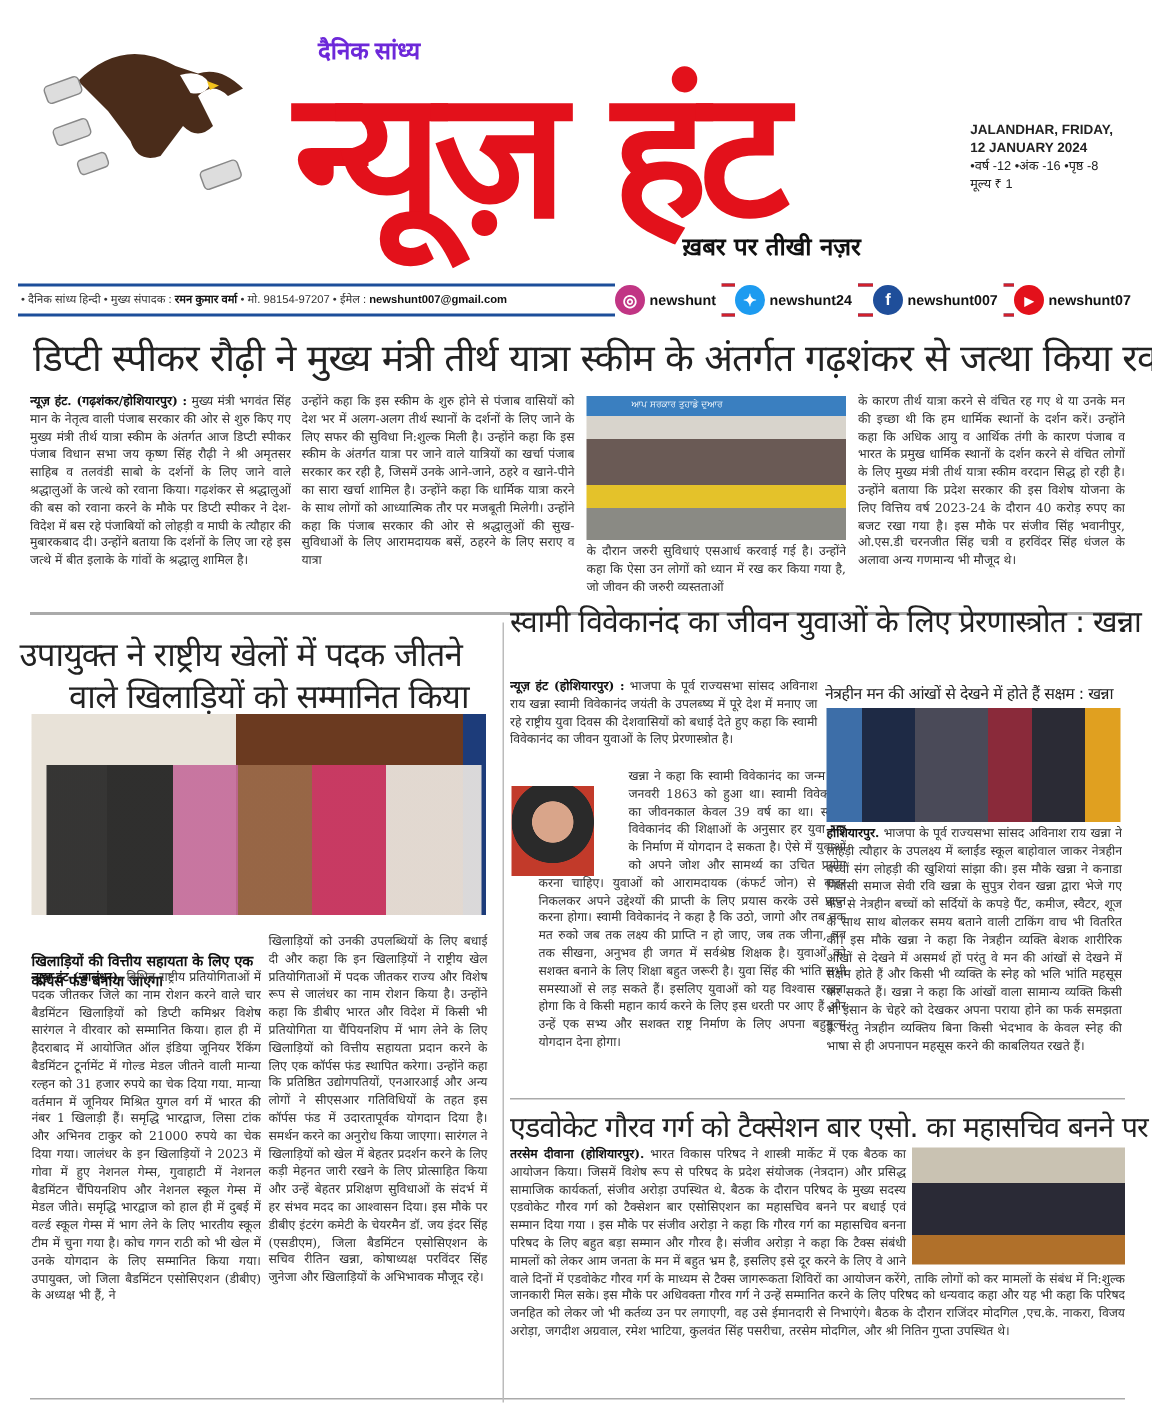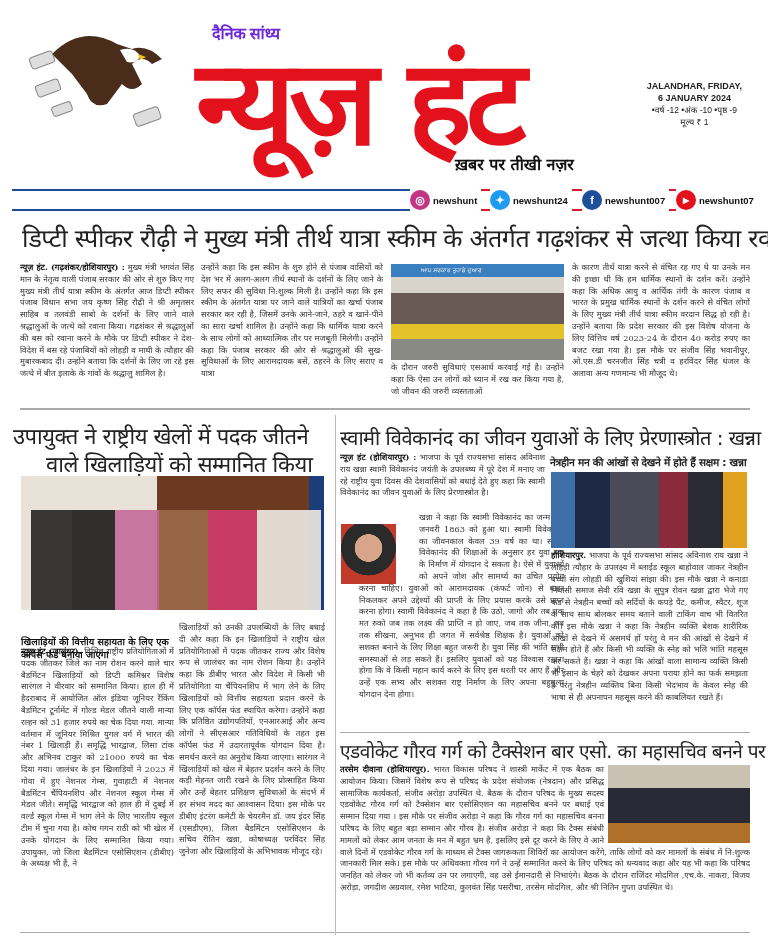--- a/index.html
+++ b/index.html
@@ -3,21 +3,21 @@
 <meta charset="utf-8">
 <style>
 *{box-sizing:border-box;margin:0;padding:0}
 html,body{width:768px;height:940px;background:#fff;overflow:hidden}
 body{font-family:"DejaVu Serif",serif;color:#222;position:relative}
 .masthead{position:absolute;left:0;top:0;width:768px;height:186px}
 .eagle{position:absolute;left:22px;top:24px;width:150px;height:110px}
 .subtitle{position:absolute;left:212px;top:22px;font-family:Liberation Serif, serif;font-weight:bold;font-size:16px;color:#6d28d9}
 .brand{position:absolute;left:196px;top:28px;font-family:"DejaVu Sans",sans-serif;font-weight:bold;font-size:118px;line-height:150px;color:#e3111b;letter-spacing:-6px;transform:scaleX(1.02);transform-origin:left}
 .tagline{position:absolute;left:455px;top:153px;font-family:"DejaVu Sans",sans-serif;font-weight:bold;font-size:16px;color:#111}
-.dateblock{position:absolute;right:26px;top:80px;text-align:center;font-family:"Liberation Sans",sans-serif;font-size:8.5px;line-height:12px;color:#222}
+.dateblock{position:absolute;right:26px;top:80px;text-align:left;font-family:"Liberation Sans",sans-serif;font-size:8.5px;line-height:12px;color:#222}
 .dateblock .b{font-weight:bold;font-size:9px}
 .infobar{position:absolute;left:12px;top:188px;width:744px;height:24px}
 .infobar .line{position:absolute;left:0;height:2px}
 .infobar .l1{top:1px;width:100%;background:#1c4e9a}
 .infobar .l2{top:21px;width:100%;background:#1c4e9a}
 .infobar .r1{top:1px;left:400px;width:344px;background:#d3202b}
 .infobar .r2{top:21px;left:400px;width:344px;background:#d3202b}
 .infotext{position:absolute;left:2px;top:6px;font-family:"Liberation Sans",sans-serif;font-size:7.5px;color:#333;white-space:nowrap}
 .infotext b{font-weight:bold;color:#111}
 .social{position:absolute;top:0;height:24px;display:flex;align-items:center;font-family:"Liberation Sans",sans-serif;font-weight:bold;font-size:9.5px;color:#111;background:#fff;padding-right:4px}
@@ -43,31 +43,34 @@
       <rect x="14" y="58" width="24" height="12" rx="3" fill="#ddd" stroke="#888" transform="rotate(-20 26 64)"></rect>
       <rect x="30" y="80" width="20" height="10" rx="3" fill="#ddd" stroke="#888" transform="rotate(-20 40 85)"></rect>
       <rect x="112" y="86" width="26" height="13" rx="3" fill="#ddd" stroke="#888" transform="rotate(-20 125 92)"></rect>
     </svg>
   </div>
   <div class="subtitle">दैनिक सांध्य</div>
   <div class="brand">न्यूज़ हंट</div>
   <div class="tagline">ख़बर पर तीखी नज़र</div>
   <div class="dateblock">
     <div class="b">JALANDHAR, FRIDAY,</div>
-    <div class="b">6 JANUARY 2024</div>
-    <div>•वर्ष -12  •अंक -10  •पृष्ठ -9</div>
+    <div class="b">12 JANUARY 2024</div>
+    <div>•वर्ष -12  •अंक -16  •पृष्ठ -8</div>
     <div>मूल्य ₹ 1</div>
   </div>
 </div>
 
 <div class="infobar">
   <div class="line l1"></div>
     <div class="line l2"></div>
   <div class="line r1"></div>
     <div class="line r2"></div>
+  <div class="infotext">
+    <span>• दैनिक सांध्य हिन्दी • मुख्य संपादक : </span><b>रमन कुमार वर्मा</b><span> • मो. 98154-97207 • ईमेल : </span><b>newshunt007@gmail.com</b>
+  </div>
   <div class="social" style="left:398px">
     <span class="ic" style="background:#c13584">◎</span>
       <span>newshunt</span>
   </div>
   <div class="social" style="left:478px">
     <span class="ic" style="background:#1d9bf0">✦</span>
       <span>newshunt24</span>
   </div>
   <div class="social" style="left:570px">
     <span class="ic" style="background:#1f4e9a;font-weight:bold">f</span>
@@ -93,29 +96,29 @@
 <div class="hl" style="left:46px;top:448px;font-size:22px">वाले खिलाड़ियों को सम्मानित किया</div>
 <div class="photo" style="left:21px;top:476px;width:303px;height:134px;background:linear-gradient(90deg,#e8e2d8 0 45%,#6b3a20 45% 95%,#1d3c7a 95%)">
   <div style="position:absolute;left:10px;bottom:0;width:290px;height:100px;background:linear-gradient(90deg,#222 0 14%,#1b1b1b 14% 29%,#c46a9a 29% 44%,#9c6b4a 44% 61%,#d23a6a 61% 78%,#efeae4 78%);opacity:.9"></div>
 </div>
 <div class="subhead" style="left:21px;top:635px;width:160px">खिलाड़ियों की वित्तीय सहायता के लिए एक कॉर्पस फंड बनाया जाएगा</div>
 <div class="col" style="left:21px;top:646px;width:153px;height:282px"><b>न्यूज़ हंट (जालंधर).</b><span> विभिन्न राष्ट्रीय प्रतियोगिताओं में पदक जीतकर जिले का नाम रोशन करने वाले चार बैडमिंटन खिलाड़ियों को डिप्टी कमिश्नर विशेष सारंगल ने वीरवार को सम्मानित किया। हाल ही में हैदराबाद में आयोजित ऑल इंडिया जूनियर रैंकिंग बैडमिंटन टूर्नामेंट में गोल्ड मेडल जीतने वाली मान्या रल्हन को 31 हजार रुपये का चेक दिया गया. मान्या वर्तमान में जूनियर मिश्रित युगल वर्ग में भारत की नंबर 1 खिलाड़ी हैं। समृद्धि भारद्वाज, लिसा टांक और अभिनव टाकुर को 21000 रुपये का चेक दिया गया। जालंधर के इन खिलाड़ियों ने 2023 में गोवा में हुए नेशनल गेम्स, गुवाहाटी में नेशनल बैडमिंटन चैंपियनशिप और नेशनल स्कूल गेम्स में मेडल जीते। समृद्धि भारद्वाज को हाल ही में दुबई में वर्ल्ड स्कूल गेम्स में भाग लेने के लिए भारतीय स्कूल टीम में चुना गया है। कोच गगन राठी को भी खेल में उनके योगदान के लिए सम्मानित किया गया। उपायुक्त, जो जिला बैडमिंटन एसोसिएशन (डीबीए) के अध्यक्ष भी हैं, ने</span></div>
 <div class="col" style="left:179px;top:622px;width:146px;height:306px">खिलाड़ियों को उनकी उपलब्धियों के लिए बधाई दी और कहा कि इन खिलाड़ियों ने राष्ट्रीय खेल प्रतियोगिताओं में पदक जीतकर राज्य और विशेष रूप से जालंधर का नाम रोशन किया है। उन्होंने कहा कि डीबीए भारत और विदेश में किसी भी प्रतियोगिता या चैंपियनशिप में भाग लेने के लिए खिलाड़ियों को वित्तीय सहायता प्रदान करने के लिए एक कॉर्पस फंड स्थापित करेगा। उन्होंने कहा कि प्रतिष्ठित उद्योगपतियों, एनआरआई और अन्य लोगों ने सीएसआर गतिविधियों के तहत इस कॉर्पस फंड में उदारतापूर्वक योगदान दिया है। समर्थन करने का अनुरोध किया जाएगा। सारंगल ने खिलाड़ियों को खेल में बेहतर प्रदर्शन करने के लिए कड़ी मेहनत जारी रखने के लिए प्रोत्साहित किया और उन्हें बेहतर प्रशिक्षण सुविधाओं के संदर्भ में हर संभव मदद का आश्वासन दिया। इस मौके पर डीबीए इंटरंग कमेटी के चेयरमैन डॉ. जय इंदर सिंह (एसडीएम), जिला बैडमिंटन एसोसिएशन के सचिव रीतिन खन्ना, कोषाध्यक्ष परविंदर सिंह जुनेजा और खिलाड़ियों के अभिभावक मौजूद रहे।</div>
 <div class="rule" style="left:20px;top:932px;width:320px;height:1px"></div>
 <div class="vrule" style="left:335px;top:415px;height:520px"></div>
 
-<div class="hl" style="left:340px;top:424px;font-size:20px">स्वामी विवेकानंद का जीवन युवाओं के लिए प्रेरणास्त्रोत : खन्ना</div>
+<div class="hl" style="left:340px;top:400px;font-size:20px">स्वामी विवेकानंद का जीवन युवाओं के लिए प्रेरणास्त्रोत : खन्ना</div>
 <div class="col" style="left:340px;top:452px;width:205px;height:58px"><b>न्यूज़ हंट (होशियारपुर) :</b><span> भाजपा के पूर्व राज्यसभा सांसद अविनाश राय खन्ना स्वामी विवेकानंद जयंती के उपलब्ष्य में पूरे देश में मनाए जा रहे राष्ट्रीय युवा दिवस की देशवासियों को बधाई देते हुए कहा कि स्वामी विवेकानंद का जीवन युवाओं के लिए प्रेरणास्त्रोत है।</span></div>
 <div class="photo" style="left:341px;top:524px;width:55px;height:60px;background:radial-gradient(circle at 50% 40%,#d9a58a 0 30%,#2a2a2a 31% 60%,#c23a2a 61%)"></div>
 <div class="col" style="left:359px;top:512px;width:205px;height:218px;shape-outside:none">
   <div style="float:left;width:60px;height:66px"></div>
   <span>खन्ना ने कहा कि स्वामी विवेकानंद का जन्म 12 जनवरी 1863 को हुआ था। स्वामी विवेकानंद का जीवनकाल केवल 39 वर्ष का था। स्वामी विवेकानंद की शिक्षाओं के अनुसार हर युवा राष्ट्र के निर्माण में योगदान दे सकता है। ऐसे में युवाओं को अपने जोश और सामर्थ्य का उचित प्रयोग करना चाहिए। युवाओं को आरामदायक (कंफर्ट जोन) से बाहर निकलकर अपने उद्देश्यों की प्राप्ती के लिए प्रयास करके उसे प्राप्त करना होगा। स्वामी विवेकानंद ने कहा है कि उठो, जागो और तब तक मत रुको जब तक लक्ष्य की प्राप्ति न हो जाए, जब तक जीना, तब तक सीखना, अनुभव ही जगत में सर्वश्रेष्ठ शिक्षक है। युवाओं को सशक्त बनाने के लिए शिक्षा बहुत जरूरी है। युवा सिंह की भांति सभी समस्याओं से लड़ सकते हैं। इसलिए युवाओं को यह विश्वास रखना होगा कि वे किसी महान कार्य करने के लिए इस धरती पर आए हैं और उन्हें एक सभ्य और सशक्त राष्ट्र निर्माण के लिए अपना बहुमूल्य योगदान देना होगा।</span>
 </div>
 
-<div class="hl" style="left:550px;top:455px;font-size:10.5px;font-weight:bold;letter-spacing:-0.3px">नेत्रहीन मन की आंखों से देखने में होते हैं सक्षम : खन्ना</div>
+<div class="hl" style="left:550px;top:455px;font-size:10.5px;font-weight:normal;letter-spacing:-0.3px">नेत्रहीन मन की आंखों से देखने में होते हैं सक्षम : खन्ना</div>
 <div class="photo" style="left:551px;top:472px;width:196px;height:76px;background:linear-gradient(90deg,#3d6ea8 0 12%,#1e2a45 12% 30%,#4a4a58 30% 55%,#8a2a3a 55% 70%,#2b2b35 70% 88%,#e0a020 88%)"></div>
 <div class="col" style="left:551px;top:550px;width:197px;height:180px"><b>होशियारपुर.</b><span> भाजपा के पूर्व राज्यसभा सांसद अविनाश राय खन्ना ने लोहड़ी त्यौहार के उपलक्ष्य में ब्लाईंड स्कूल बाहोवाल जाकर नेत्रहीन बच्चों संग लोहड़ी की खुशियां सांझा की। इस मौके खन्ना ने कनाडा निवासी समाज सेवी रवि खन्ना के सुपुत्र रोवन खन्ना द्वारा भेजे गए फंड से नेत्रहीन बच्चों को सर्दियों के कपड़े पैंट, कमीज, स्वैटर, शूज के साथ साथ बोलकर समय बताने वाली टाकिंग वाच भी वितरित की। इस मौके खन्ना ने कहा कि नेत्रहीन व्यक्ति बेशक शारीरिक आंखों से देखने में असमर्थ हों परंतु वे मन की आंखों से देखने में सक्षम होते हैं और किसी भी व्यक्ति के स्नेह को भलि भांति महसूस कर सकते हैं। खन्ना ने कहा कि आंखों वाला सामान्य व्यक्ति किसी भी इंसान के चेहरे को देखकर अपना पराया होने का फर्क समझता है परंतु नेत्रहीन व्यक्तिय बिना किसी भेदभाव के केवल स्नेह की भाषा से ही अपनापन महसूस करने की काबलियत रखते हैं।</span></div>
 <div class="rule" style="left:340px;top:732px;width:410px;height:1px"></div>
 
 <div class="hl" style="left:340px;top:738px;font-size:19px">एडवोकेट गौरव गर्ग को टैक्सेशन बार एसो. का महासचिव बनने पर दी बधाई</div>
 <div class="photo" style="left:608px;top:765px;width:142px;height:78px;background:linear-gradient(180deg,#c9c2b2 0 30%,#2a2a36 30% 75%,#b0702a 75%)"></div>
 <div class="col" style="left:340px;top:764px;width:410px;height:168px">
   <div style="float:right;width:146px;height:82px"></div>
   <b>तरसेम दीवाना (होशियारपुर).</b><span> भारत विकास परिषद ने शास्त्री मार्केट में एक बैठक का आयोजन किया। जिसमें विशेष रूप से परिषद के प्रदेश संयोजक (नेत्रदान) और प्रसिद्ध सामाजिक कार्यकर्ता, संजीव अरोड़ा उपस्थित थे. बैठक के दौरान परिषद के मुख्य सदस्य एडवोकेट गौरव गर्ग को टैक्सेशन बार एसोसिएशन का महासचिव बनने पर बधाई एवं सम्मान दिया गया । इस मौके पर संजीव अरोड़ा ने कहा कि गौरव गर्ग का महासचिव बनना परिषद के लिए बहुत बड़ा सम्मान और गौरव है। संजीव अरोड़ा ने कहा कि टैक्स संबंधी मामलों को लेकर आम जनता के मन में बहुत भ्रम है, इसलिए इसे दूर करने के लिए वे आने वाले दिनों में एडवोकेट गौरव गर्ग के माध्यम से टैक्स जागरूकता शिविरों का आयोजन करेंगे, ताकि लोगों को कर मामलों के संबंध में नि:शुल्क जानकारी मिल सके। इस मौके पर अधिवक्ता गौरव गर्ग ने उन्हें सम्मानित करने के लिए परिषद को धन्यवाद कहा और यह भी कहा कि परिषद जनहित को लेकर जो भी कर्तव्य उन पर लगाएगी, वह उसे ईमानदारी से निभाएंगे। बैठक के दौरान राजिंदर मोदगिल ,एच.के. नाकरा, विजय अरोड़ा, जगदीश अग्रवाल, रमेश भाटिया, कुलवंत सिंह पसरीचा, तरसेम मोदगिल, और श्री नितिन गुप्ता उपस्थित थे।</span>
 </div>

